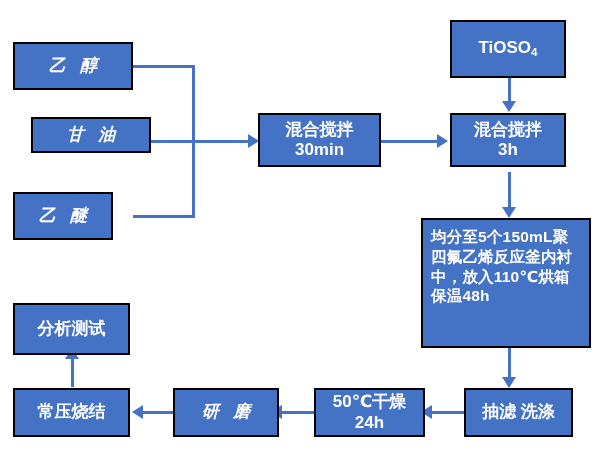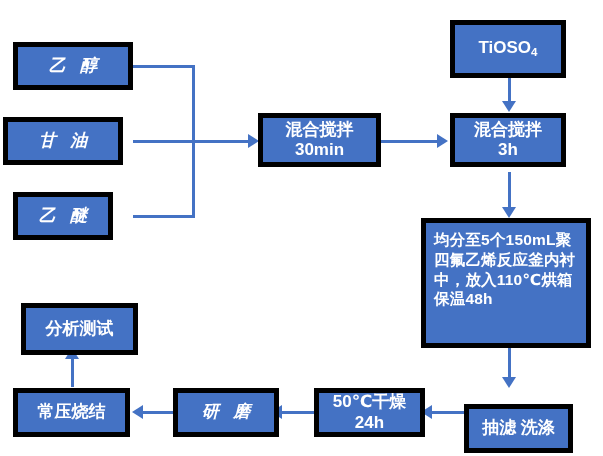--- a/index.html
+++ b/index.html
@@ -12,21 +12,21 @@
     width: 603px;
     height: 456px;
     background: #ffffff;
     overflow: hidden;
     font-family: "Liberation Sans", "DejaVu Sans", sans-serif;
   }
   .node {
     position: absolute;
     box-sizing: border-box;
     background: #4472c4;
-    border: 5px solid #000000;
+    border: 2px solid #000000;
     color: #ffffff;
     display: flex;
     align-items: center;
     justify-content: center;
     text-align: center;
     line-height: 1.18;
     font-size: 17px;
     font-weight: 700;
     letter-spacing: 0px;
     white-space: pre-line;
@@ -112,40 +112,40 @@
   <div class="arrow left" style="left:271px; top:405px;"></div>
 
   <div class="line h" style="left:143px; top:411px; width:30px;"></div>
   <div class="arrow left" style="left:132px; top:405px;"></div>
 
   <div class="line v" style="left:71px; top:355px; height:32px;"></div>
   <div class="arrow up" style="left:65px; top:348px;"></div>
 
   <div class="node wide-space" style="left:13px; top:42px; width:120px; height:48px;">乙 醇</div>
 
-  <div class="node wide-space" style="left:3px; top:117px; width:120px; height:48px;">甘 油</div>
+  <div class="node wide-space" style="left:31px; top:117px; width:120px; height:36px;">甘 油</div>
 
   <div class="node wide-space" style="left:13px; top:192px; width:100px; height:48px;">乙 醚</div>
 
   <div class="node" style="left:258px; top:113px; width:123px; height:54px;">混合搅拌
 30min</div>
 
   <div class="node" style="left:450px; top:20px; width:116px; height:58px;">
     <span><span>TiOSO</span><sub>4</sub></span>
   </div>
 
   <div class="node" style="left:450px; top:113px; width:116px; height:54px;">混合搅拌
 3h</div>
 
   <div class="node big-text" style="left:421px; top:218px; width:170px; height:130px;">均分至5个150mL聚四氟乙烯反应釜内衬中，放入110℃烘箱保温48h</div>
 
-  <div class="node" style="left:464px; top:404px; width:109px; height:49px;">抽滤 洗涤</div>
+  <div class="node" style="left:464px; top:388px; width:109px; height:49px;">抽滤 洗涤</div>
 
   <div class="node" style="left:314px; top:388px; width:111px; height:49px;">50℃干燥
 24h</div>
 
   <div class="node" style="left:13px; top:388px; width:117px; height:49px;">常压烧结</div>
 
   <div class="node wide-space" style="left:173px; top:388px; width:106px; height:49px;">研 磨</div>
 
-  <div class="node" style="left:13px; top:303px; width:117px; height:52px;margin-left:8px;">分析测试</div>
+  <div class="node" style="left:13px; top:303px; width:117px; height:52px;">分析测试</div>
 
 </div>
 
 </body></html>

